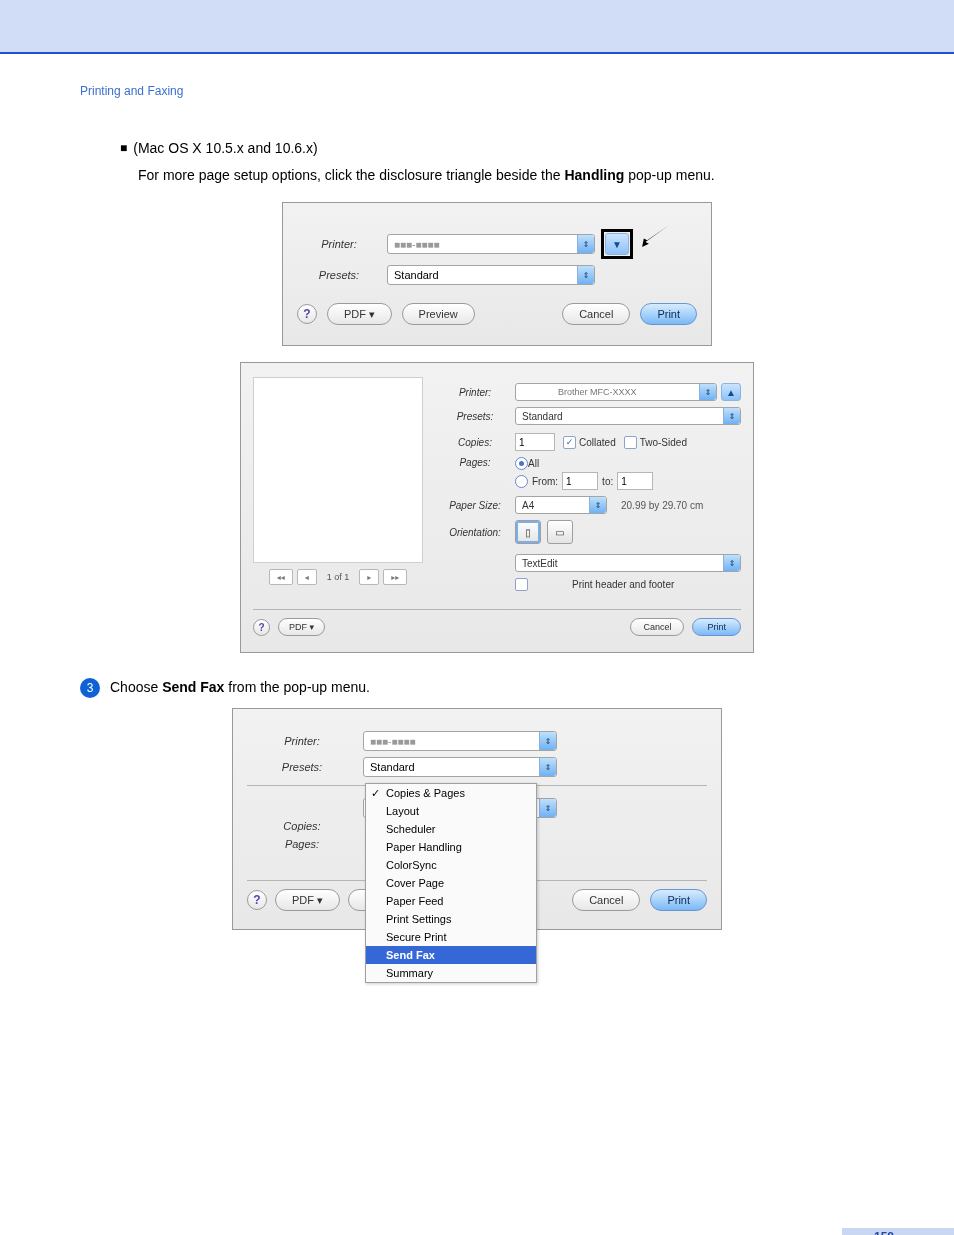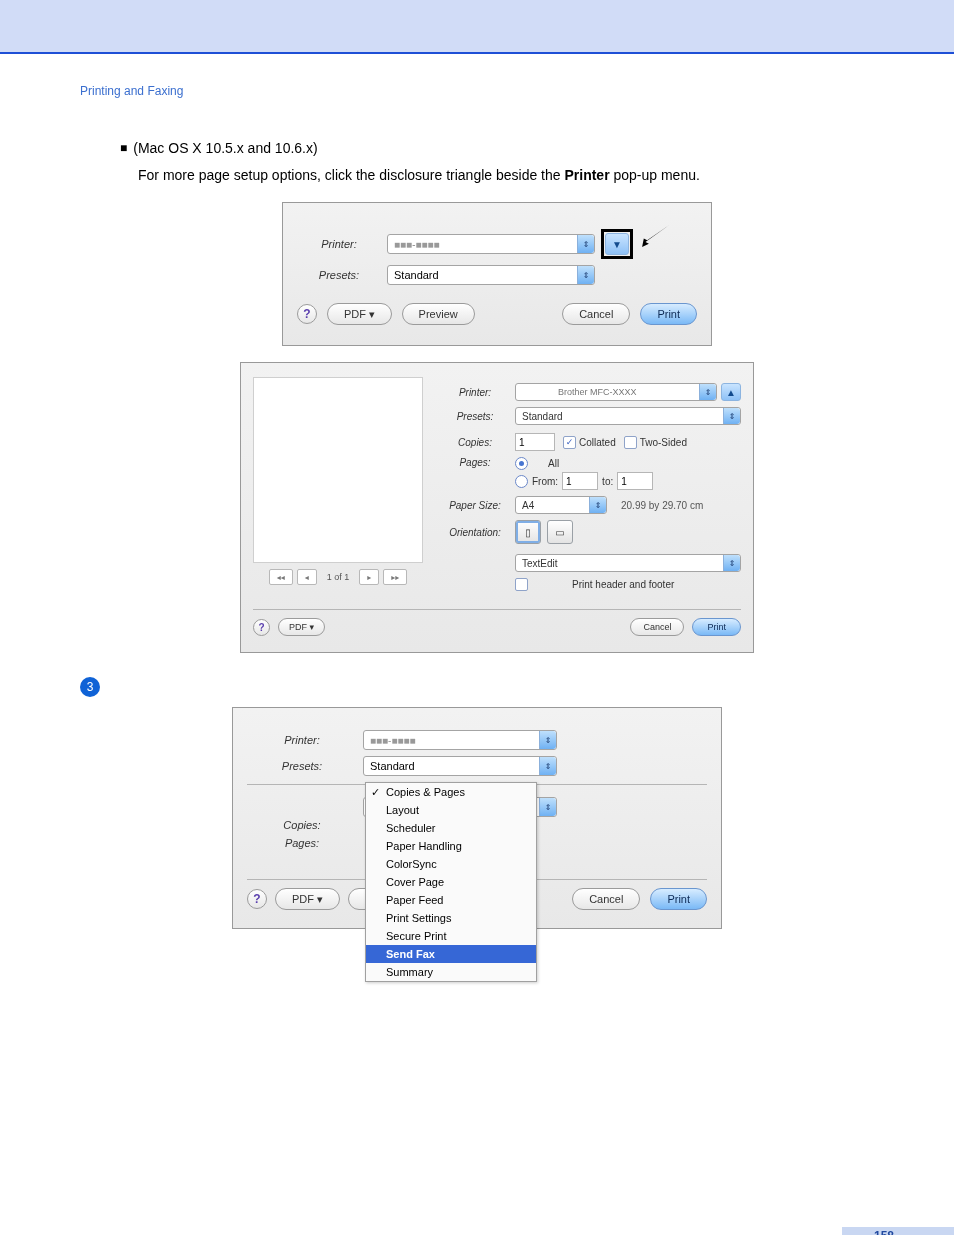--- a/index.html
+++ b/index.html
@@ -160,21 +160,21 @@
 
 <div class="topbar"></div>
 
 <div class="page">
 
   <div class="breadcrumb">Printing and Faxing</div>
 
   <div class="sect">
     <div class="subnote square-bullet">(Mac OS X 10.5.x and 10.6.x)</div>
     <div class="subnote" style="margin-left:18px;margin-top:6px;">
-      <span>For more page setup options, click the disclosure triangle beside the </span><span class="inline-bold">Printer</span><span> pop-up menu.</span>
+      <span>For more page setup options, click the disclosure triangle beside the </span><span class="inline-bold">Handling</span><span> pop-up menu.</span>
     </div>
 
     <div class="dlg" style="width:400px;padding:20px 14px 14px 14px;">
       <div class="row">
         <div class="lbl-right" style="width:84px;margin-right:6px;">Printer:</div>
         <div class="popup" style="width:200px;">
           <span style="flex:1;color:#999;font-style:italic;font-size:10px;">■■■-■■■■</span>
           <span class="cap">⇕</span>
         </div>
         <span style="width:6px;"></span>
@@ -243,21 +243,21 @@
             <input class="txtbox" style="width: 32px;" value="1">
             <span style="width:8px;"></span>
             <span class="checkbox">✓</span>
             <span style="margin:0 8px 0 3px;">Collated</span>
             <span class="checkbox"></span>
             <span style="margin-left:3px;">Two-Sided</span>
           </div>
           <div class="row" style="align-items:flex-start;">
             <div class="lbl-right" style="width:68px;margin-right:6px;font-size:10px;">Pages:</div>
             <div>
-              <div style="display:flex;align-items:center;gap:20px;">
+              <div style="display:flex;align-items:center;gap:0;">
                 <span class="radio">
                     <span class="dot"></span>
                   </span>
                 <span>All</span>
               </div>
               <div style="display:flex;align-items:center;gap:4px;margin-top:2px;">
                 <span class="radio"></span>
                 <span>From:</span>
                 <input class="txtbox" style="width: 28px;" value="1">
                 <span>to:</span>
@@ -307,20 +307,23 @@
         <div style="display:flex;gap:8px;">
           <span class="pill-btn" style="height:16px;font-size:9px;padding:0 12px;">Cancel</span>
           <span class="pill-btn primary" style="height:16px;font-size:9px;padding:0 14px;">Print</span>
         </div>
       </div>
     </div>
   </div>
 
   <div class="step-row">
     <span class="step-circle">3</span>
+    <span class="subnote">
+      <span>Choose </span><span class="inline-bold">Send Fax</span><span> from the pop-up menu.</span>
+    </span>
   </div>
 
   <div class="dlg" style="width:460px;padding:16px 14px 12px 14px;margin-top:10px;">
     <div class="row">
       <div class="lbl-right" style="width:110px;margin-right:6px;">Printer:</div>
       <div class="popup" style="width:186px;">
         <span style="flex:1;color:#999;font-size:10px;">■■■-■■■■</span>
         <span class="cap">⇕</span>
       </div>
     </div>

